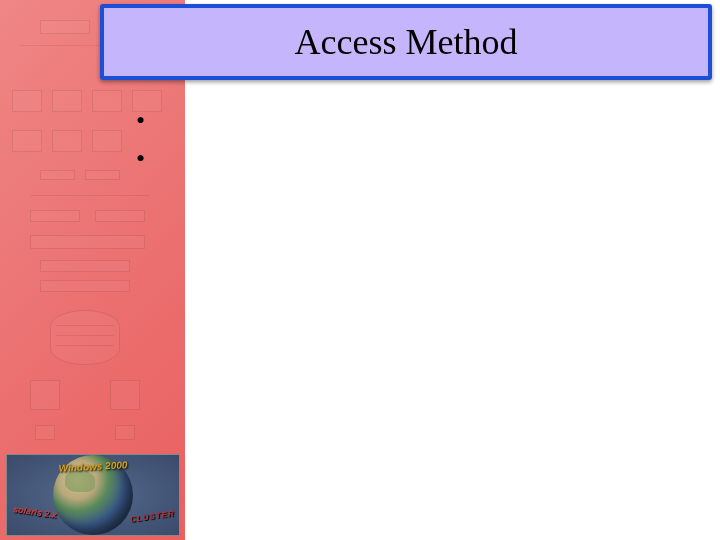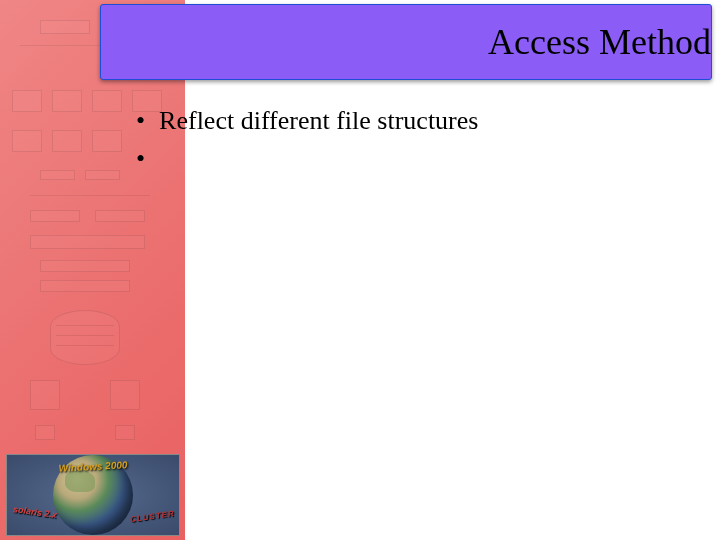--- a/index.html
+++ b/index.html
@@ -28,27 +28,27 @@
       height: 450px;
       opacity: 0.3;
       pointer-events: none;
     }
     .title-banner {
       position: absolute;
       left: 100px;
       top: 4px;
       width: 612px;
       height: 76px;
-      background: #8b5cf6;
-      border: 1px solid #1d4ed8;
+      background: #c4b5fd;
+      border: 4px solid #1d4ed8;
       border-radius: 3px;
       box-shadow: 0 2px 4px rgba(0,0,0,0.4);
       display: flex;
       align-items: center;
-      justify-content: flex-end;
+      justify-content: center;
     }
     .title-text {
       font-size: 36px;
       color: #000000;
       font-family: "Times New Roman", Times, serif;
     }
     .content {
       position: absolute;
       left: 128px;
       top: 104px;
@@ -185,21 +185,20 @@
   </div>
 </div>
 
 <div class="title-banner">
   <div class="title-text">Access Method</div>
 </div>
 
 <div class="content">
   <div class="bullet-item">
     <span class="bullet-marker">•</span>
-    <span class="bullet-text">Reflect different file structures</span>
   </div>
   <div class="bullet-item">
     <span class="bullet-marker">•</span>
   </div>
 </div>
 
 <div class="bottom-logo">
   <div class="globe"></div>
   <div class="logo-ribbon-top">Windows 2000</div>
   <div class="logo-ribbon-left">solaris 2.x</div>

